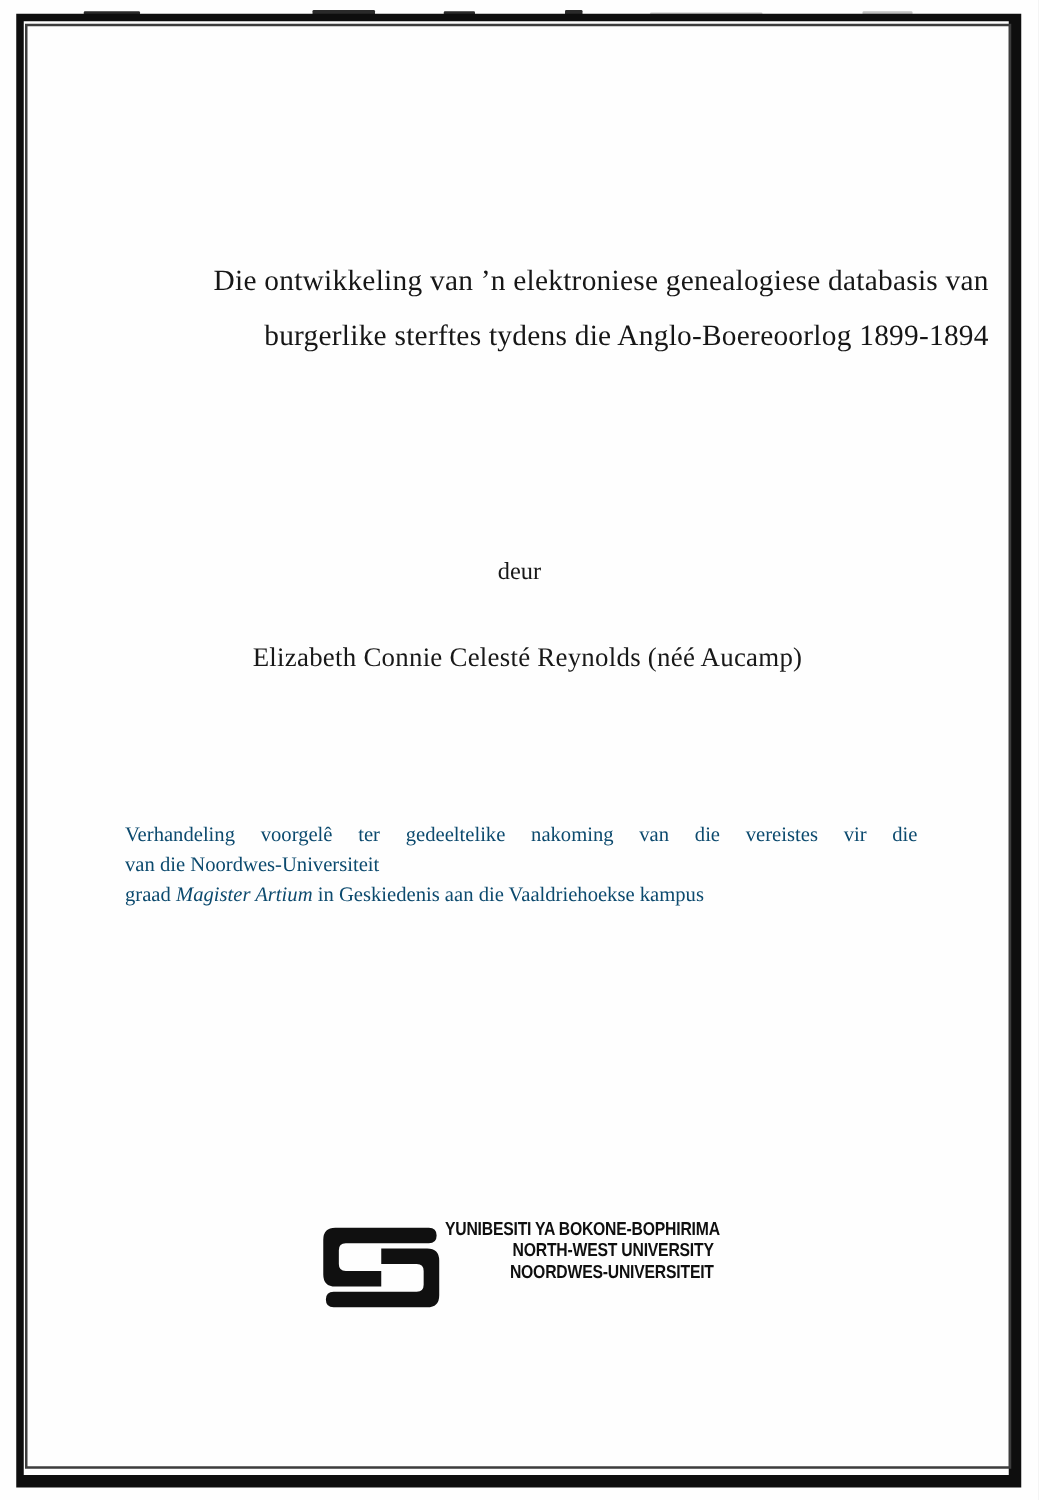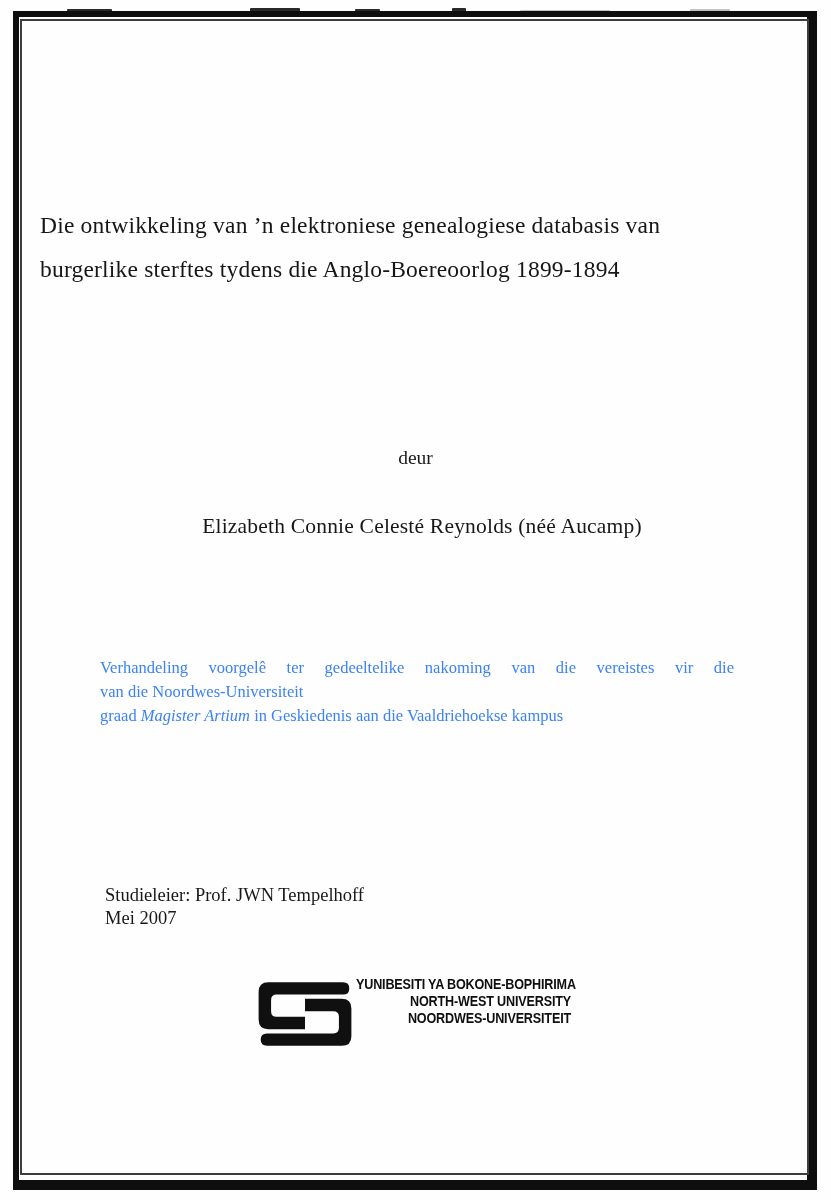--- a/index.html
+++ b/index.html
@@ -39,21 +39,21 @@
     position: absolute;
     background: #2a2a2a;
     border-radius: 1px;
   }
   .artifact.light { background: #9a9a9a; opacity: .6; }
 
   .title-block {
     position: absolute;
     left: 40px; right: 40px;
     top: 203px;
-    text-align: left;
+    text-align: right;
     font-size: 23.5px;
     line-height: 44px;
     letter-spacing: 0.2px;
     color: #161616;
   }
   .byline {
     position: absolute;
     left: 0; right: 0;
     top: 431px;
     text-align: center;
@@ -69,21 +69,21 @@
     letter-spacing: 0.2px;
     margin-left: 13px;
   }
   .statement {
     position: absolute;
     left: 100px;
     top: 656px;
     width: 634px;
     font-size: 16.5px;
     line-height: 24px;
-    color: #3b82f6;
+    color: #0c4a6e;
   }
   .statement .line-justify {
     text-align: justify;
     text-align-last: justify;
   }
   .statement .italic { font-style: italic; }
   .supervisor-block {
     position: absolute;
     left: 105px;
     top: 884px;
@@ -141,24 +141,20 @@
   <div class="byline">deur</div>
 
   <div class="author-line">Elizabeth Connie Celesté Reynolds (néé Aucamp)</div>
 
   <div class="statement">
     <div class="line-justify">Verhandeling voorgelê ter gedeeltelike nakoming van die vereistes vir die</div>
     <div>van die Noordwes-Universiteit</div>
     <div><span>graad </span><span class="italic">Magister Artium</span><span> in Geskiedenis aan die Vaaldriehoekse kampus</span></div>
   </div>
 
-  <div class="supervisor-block">
-    <div>Studieleier: Prof. JWN Tempelhoff</div>
-    <div>Mei 2007</div>
-  </div>
 
   <div class="logo-lockup">
     <svg class="logo-mark" viewBox="0 0 150 104" xmlns="http://www.w3.org/2000/svg" aria-hidden="true">
 
       <path fill="#101010" d="M 8 20 Q 8 6 22 6 L 130 6 Q 139 6 139 15 Q 139 24 130 24 L 34 24
                Q 26 24 26 32 L 26 48 Q 26 56 34 56 L 75 56 L 75 74 L 22 74
                Q 8 74 8 60 Z"></path>
 
       <path fill="#101010" d="M 142 84 Q 142 98 128 98 L 20 98 Q 11 98 11 89 Q 11 80 20 80 L 116 80
                Q 124 80 124 72 L 124 56 Q 124 48 116 48 L 75 48 L 75 30 L 128 30

